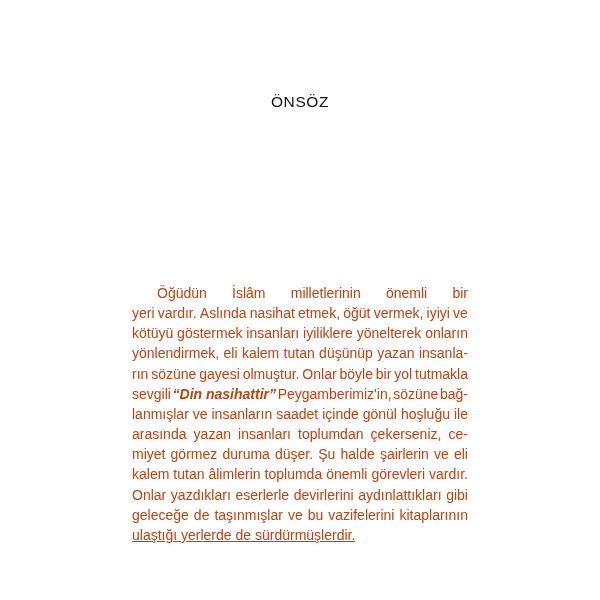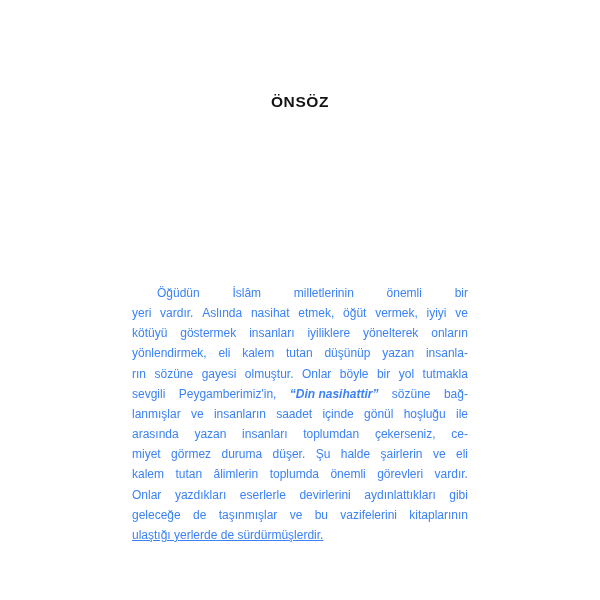--- a/index.html
+++ b/index.html
@@ -25,42 +25,42 @@
   }
 
   
   .chapter-title {
     position: absolute;
     top: 82px;
     left: 0;
     width: 600px;
     text-align: center;
     font-size: 15.5px;
-    font-weight: bold;
+    font-weight: normal;
     letter-spacing: 0.6px;
     color: #141414;
     line-height: 20px;
   }
 
   
   .body-block {
     position: absolute;
     left: 132px;
     top: 283px;
     width: 336px;
   }
 
   
   .line {
     display: flex;
     width: 336px;
-    font-size: 12px;
+    font-size: 14px;
     line-height: 20.15px;
     white-space: pre;
-    color: #3b82f6;
+    color: #c2410c;
   }
   
   .line.justify {
     justify-content: space-between;
   }
   
   .line.last {
     justify-content: flex-start;
     text-decoration: underline;
   }
@@ -86,21 +86,21 @@
 
   <h1 class="chapter-title">ÖNSÖZ</h1>
 
   <div class="body-block">
     <div id="paragraph">
         <div class="line justify indent"><span class="w">Öğüdün</span><span class="w">İslâm</span><span class="w">milletlerinin</span><span class="w">önemli</span><span class="w">bir</span></div>
         <div class="line justify"><span class="w">yeri</span><span class="w">vardır.</span><span class="w">Aslında</span><span class="w">nasihat</span><span class="w">etmek,</span><span class="w">öğüt</span><span class="w">vermek,</span><span class="w">iyiyi</span><span class="w">ve</span></div>
         <div class="line justify"><span class="w">kötüyü</span><span class="w">göstermek</span><span class="w">insanları</span><span class="w">iyiliklere</span><span class="w">yönelterek</span><span class="w">onların</span></div>
         <div class="line justify"><span class="w">yönlendirmek,</span><span class="w">eli</span><span class="w">kalem</span><span class="w">tutan</span><span class="w">düşünüp</span><span class="w">yazan</span><span class="w">insanla-</span></div>
         <div class="line justify"><span class="w">rın</span><span class="w">sözüne</span><span class="w">gayesi</span><span class="w">olmuştur.</span><span class="w">Onlar</span><span class="w">böyle</span><span class="w">bir</span><span class="w">yol</span><span class="w">tutmakla</span></div>
-        <div class="line justify"><span class="w">sevgili</span><span class="w">Peygamberimiz'in,</span><span class="w quote-italic">“Din nasihattir”</span><span class="w">sözüne</span><span class="w">bağ-</span></div>
+        <div class="line justify"><span class="w">sevgili</span><span class="w quote-italic">“Din nasihattir”</span><span class="w">Peygamberimiz'in,</span><span class="w">sözüne</span><span class="w">bağ-</span></div>
         <div class="line justify"><span class="w">lanmışlar</span><span class="w">ve</span><span class="w">insanların</span><span class="w">saadet</span><span class="w">içinde</span><span class="w">gönül</span><span class="w">hoşluğu</span><span class="w">ile</span></div>
         <div class="line justify"><span class="w">arasında</span><span class="w">yazan</span><span class="w">insanları</span><span class="w">toplumdan</span><span class="w">çekerseniz,</span><span class="w">ce-</span></div>
         <div class="line justify"><span class="w">miyet</span><span class="w">görmez</span><span class="w">duruma</span><span class="w">düşer.</span><span class="w">Şu</span><span class="w">halde</span><span class="w">şairlerin</span><span class="w">ve</span><span class="w">eli</span></div>
         <div class="line justify"><span class="w">kalem</span><span class="w">tutan</span><span class="w">âlimlerin</span><span class="w">toplumda</span><span class="w">önemli</span><span class="w">görevleri</span><span class="w">vardır.</span></div>
         <div class="line justify"><span class="w">Onlar</span><span class="w">yazdıkları</span><span class="w">eserlerle</span><span class="w">devirlerini</span><span class="w">aydınlattıkları</span><span class="w">gibi</span></div>
         <div class="line justify"><span class="w">geleceğe</span><span class="w">de</span><span class="w">taşınmışlar</span><span class="w">ve</span><span class="w">bu</span><span class="w">vazifelerini</span><span class="w">kitaplarının</span></div>
         <div class="line last"><span class="w">ulaştığı yerlerde de sürdürmüşlerdir.</span></div>
       </div>
   </div>
 

